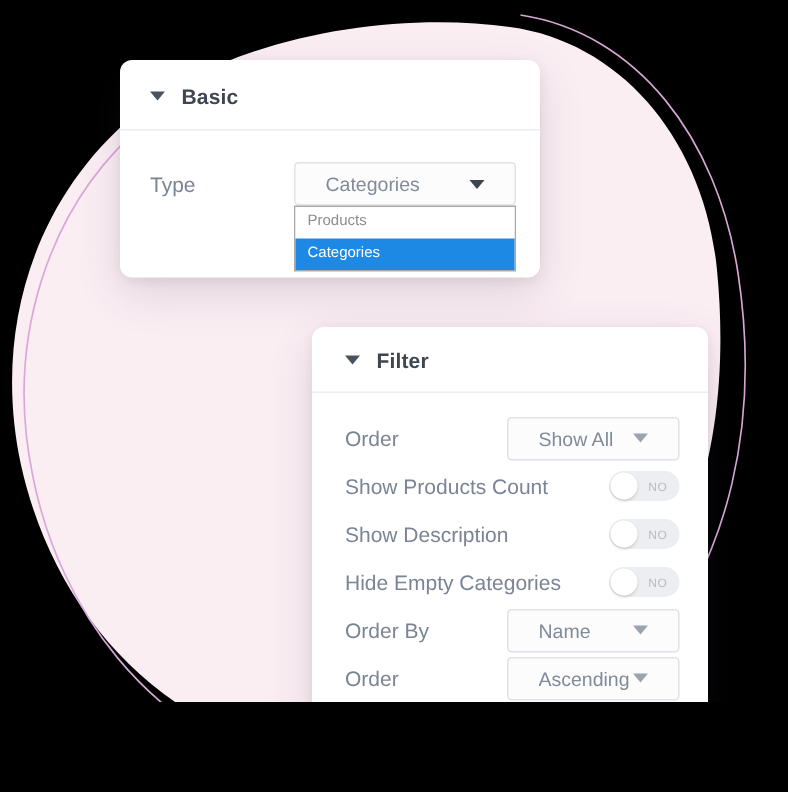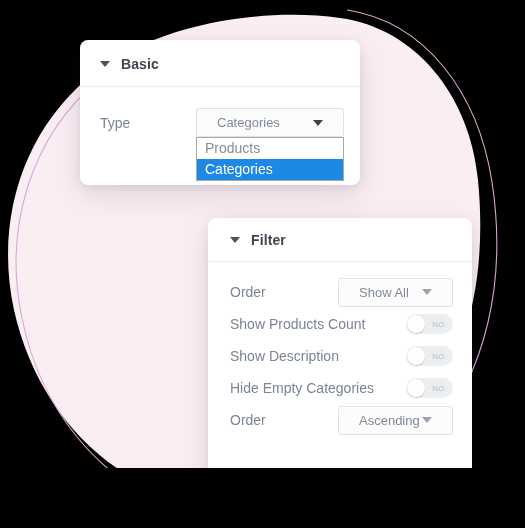--- a/index.html
+++ b/index.html
@@ -115,21 +115,21 @@
     position: absolute;
     left: -1px;
     right: -1px;
     top: 28px;
     background: #ffffff;
     border: 1px solid #a8a8a8;
     z-index: 30;
   }
 
   .option {
-    font-size: 14px;
+    font-size: 10px;
     padding: 1px 8px 2px 8px;
     line-height: 18px;
     white-space: nowrap;
   }
 
   .option.normal { color: #8d8d8d; background: #ffffff; }
   .option.selected { color: #ffffff; }
 
   
   .toggle {
@@ -263,20 +263,27 @@
           </div>
         </div>
         <div class="row frow">
           <span class="row-label">Hide Empty Categories</span>
           <div class="toggle">
             <span class="toggle-knob"></span>
             <span class="toggle-text">NO</span>
           </div>
         </div>
         <div class="row frow">
+          <span class="row-label">Order By</span>
+          <div class="select">
+            <span class="select-value">Name</span>
+            <span class="select-arrow light"></span>
+          </div>
+        </div>
+        <div class="row frow">
           <span class="row-label">Order</span>
           <div class="select">
             <span class="select-value">Ascending</span>
             <span class="select-arrow light"></span>
           </div>
         </div>
       </div>
   </div>
 
 </div>

